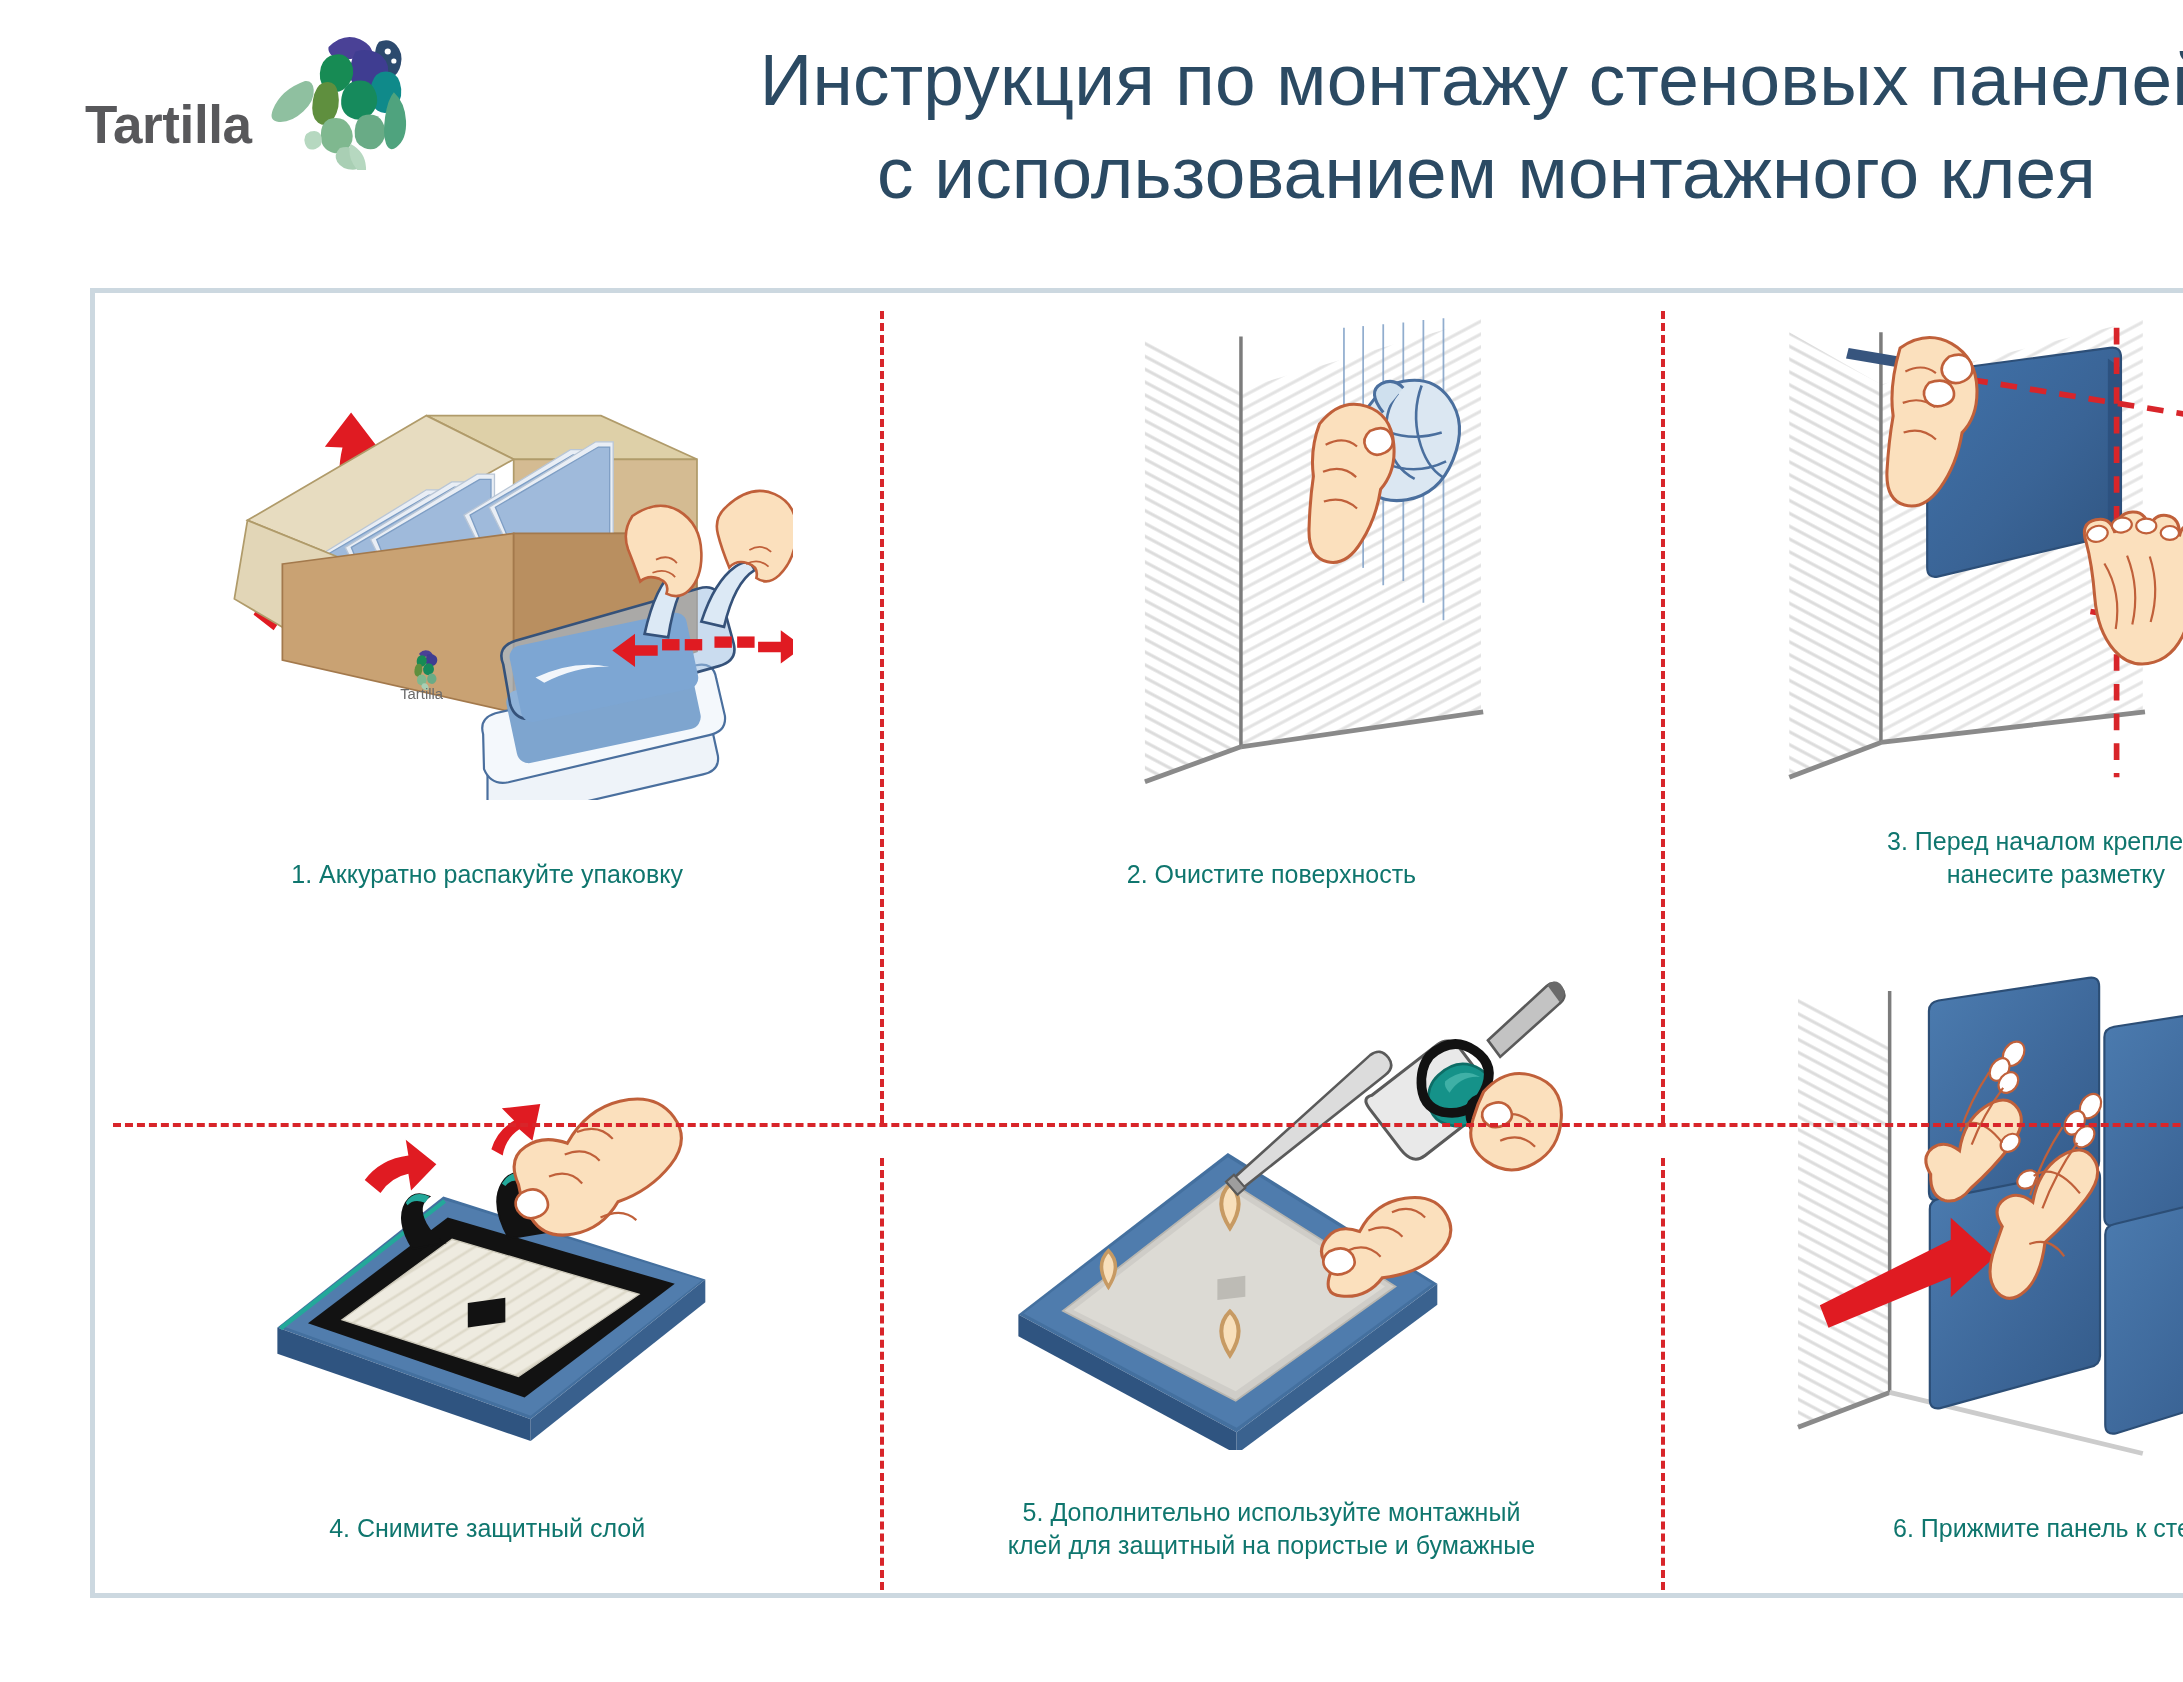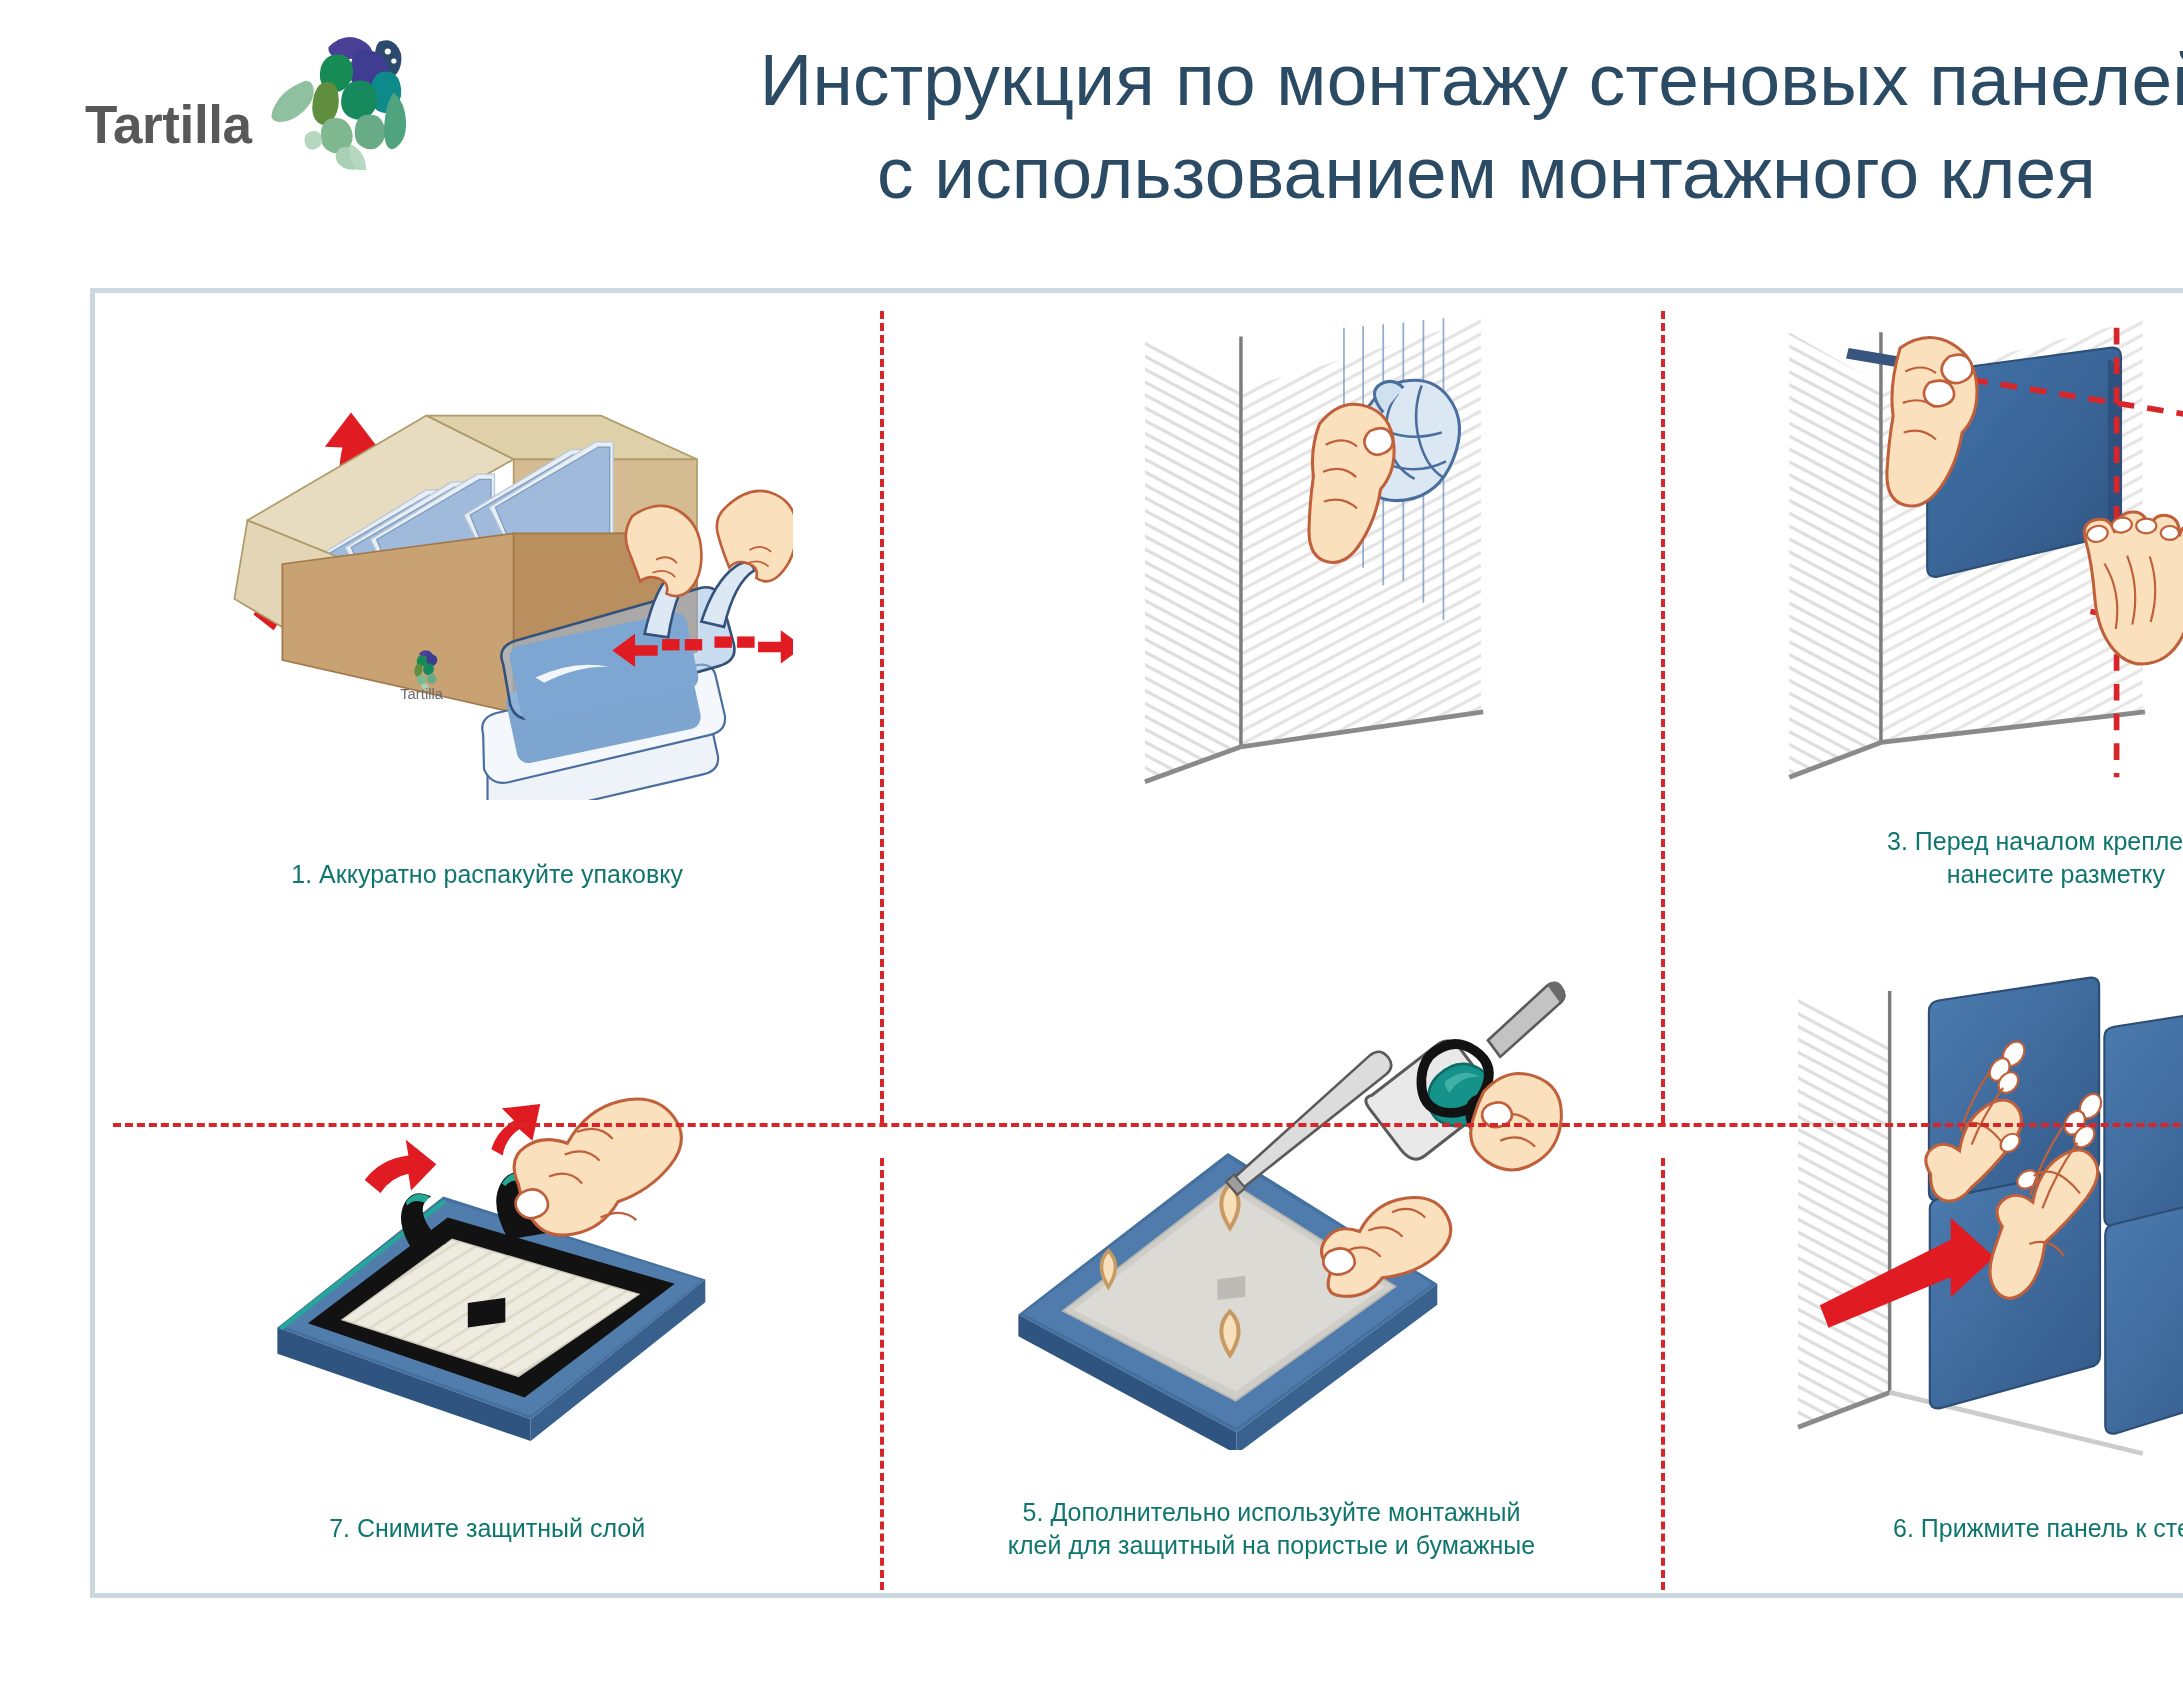--- a/index.html
+++ b/index.html
@@ -281,20 +281,23 @@
             <path d="M700 270 q48 -60 108 -40 q56 18 62 86 q6 62 -30 104 q-10 66 -44 120 q-34 56 -78 46
                      q-44 -10 -42 -76 q2 -66 10 -120 q-8 -62 14 -120 z"></path>
           </g>
           <path d="M816 286 q36 -16 48 10 q12 26 -14 40 q-28 14 -44 -12 q-10 -20 10 -38 z" fill="#ffffff" stroke="#c0603a" stroke-width="6"></path>
           <g stroke="#c0603a" stroke-width="5" fill="none">
             <path d="M714 318 q42 -22 72 4"></path>
             <path d="M708 380 q44 -18 76 12"></path>
             <path d="M710 448 q44 -14 76 16"></path>
           </g>
         </svg>
+      </div>
+      <div class="caption">
+        <div>2. Очистите поверхность</div>
       </div>
     </div>
 
     <div class="cell r1 c3">
       <div class="art">
         <svg width="611" height="515" viewBox="0 0 1400 1180">
           <defs>
             <pattern id="hatchL3" width="26" height="26" patternUnits="userSpaceOnUse" patternTransform="rotate(28)">
               <rect width="26" height="26" fill="#ffffff"></rect>
               <line x1="0" y1="13" x2="26" y2="13" stroke="#dcdcdc" stroke-width="7"></line>
@@ -461,21 +464,21 @@
           <path d="M678 492 q36 -20 56 8 q16 28 -12 44 q-32 16 -52 -12 q-12 -22 8 -40 z" fill="#ffffff" stroke="#c0603a" stroke-width="6"></path>
           <g stroke="#c0603a" stroke-width="5" fill="none">
             <path d="M742 454 q46 -18 76 16"></path>
             <path d="M778 404 q48 -20 80 14"></path>
             <path d="M806 352 q50 -20 82 16"></path>
             <path d="M860 548 q50 -24 82 6"></path>
           </g>
         </svg>
       </div>
       <div class="caption">
-        <div>7. Снимите защитный слой</div>
+        <div>4. Снимите защитный слой</div>
       </div>
     </div>
 
     <div class="cell r2 c5">
       <div class="art">
         <svg width="611" height="472" viewBox="0 0 1400 1080">
 
           <path d="M120 770 L600 400 L1080 700 L620 1040 Z" fill="#44709f"></path>
           <path d="M120 770 L120 820 L620 1090 L620 1040 Z" fill="#2f5480"></path>
           <path d="M620 1040 L620 1090 L1080 748 L1080 700 Z" fill="#3a628f"></path>

